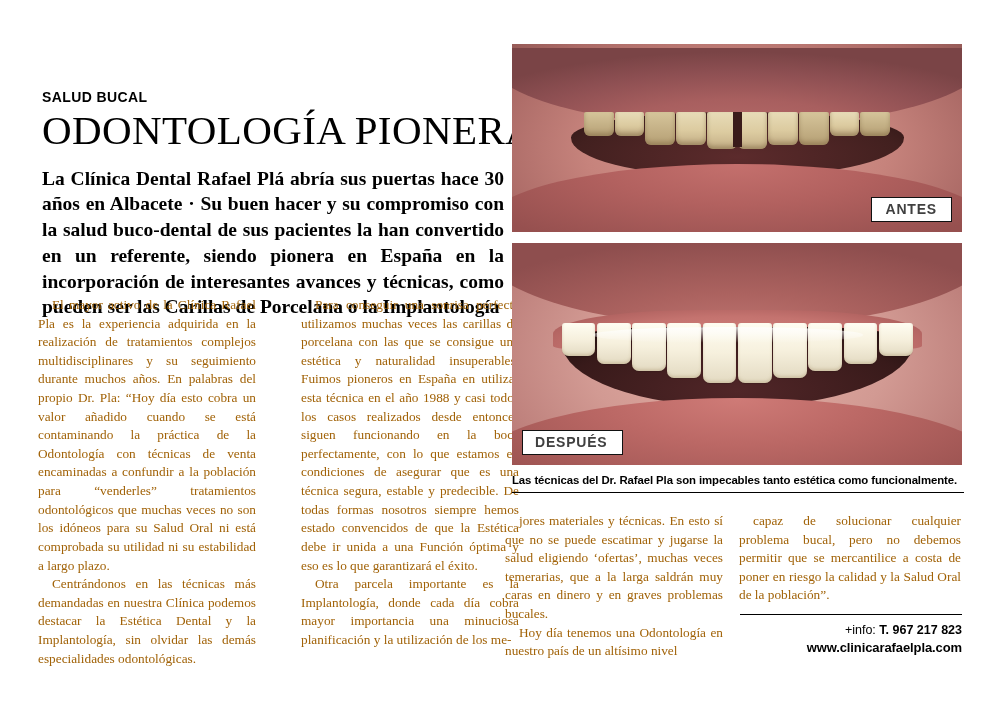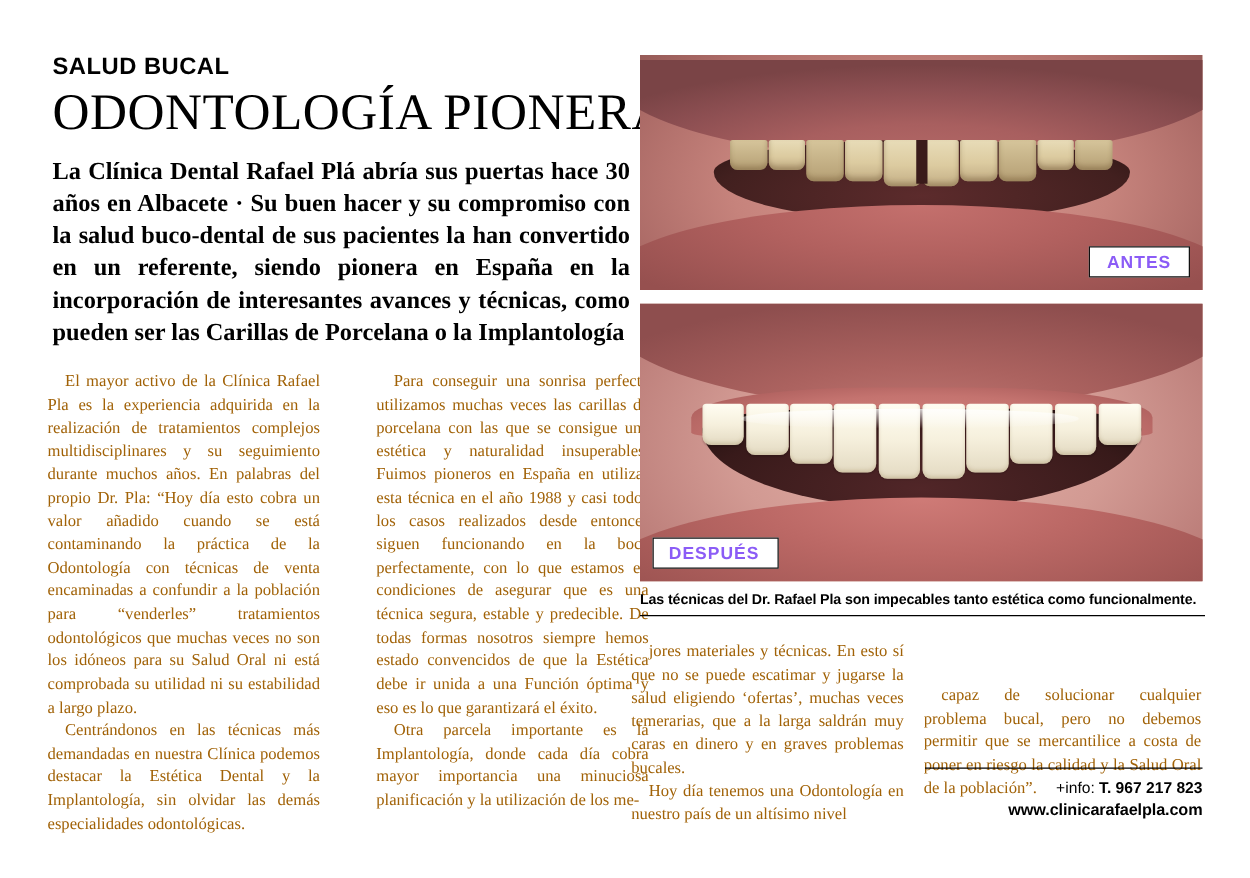--- a/index.html
+++ b/index.html
@@ -26,24 +26,25 @@
   
   .headline-block {
     position: absolute;
     left: 42px;
     top: 44px;
     width: 462px;
   }
   .kicker {
     font-family: "Liberation Sans", sans-serif;
     font-weight: bold;
-    font-size: 19px;
+    font-size: 14px;
     letter-spacing: 0.4px;
     color: #000000;
     line-height: 1.05;
+    margin-top: 46px;
   }
   .headline {
     font-family: "Liberation Serif", serif;
     font-size: 41px;
     font-weight: normal;
     letter-spacing: 0.4px;
     color: #000000;
     line-height: 1.05;
     margin-top: 4px;
     white-space: nowrap;
@@ -72,21 +73,21 @@
   .col p {
     margin: 0;
     text-indent: 14px;
   }
   .col p.first {
     text-indent: 14px;
   }
   .col-1 { left: 38px;  top: 296px; width: 218px; }
   .col-2 { left: 272px; top: 296px; width: 218px; margin-left: 29px; }
   .col-3 { left: 505px; top: 512px; width: 218px; }
-  .col-4 { left: 739px; top: 512px; width: 222px; margin-top: 35px; }
+  .col-4 { left: 739px; top: 512px; width: 222px; }
 
   
   .photo {
     position: absolute;
     overflow: hidden;
     background: #c99a8c;
   }
   .photo-before { left: 512px; top: 44px;  width: 450px; height: 188px; }
   .photo-after  { left: 512px; top: 243px; width: 450px; height: 222px; }
 
@@ -211,21 +212,21 @@
 
   
   .photo-label {
     position: absolute;
     background: #ffffff;
     border: 1px solid #111111;
     font-family: "Liberation Sans", sans-serif;
     font-weight: bold;
     font-size: 14px;
     letter-spacing: 0.8px;
-    color: #8b5cf6;
+    color: #404040;
     padding: 4px 14px 5px 14px;
     line-height: 1;
   }
   .label-before { right: 10px; bottom: 10px; }
   .label-after  { left: 10px;  bottom: 10px; padding-left: 12px; }
 
   .caption {
     position: absolute;
     left: 512px;
     top: 474px;

